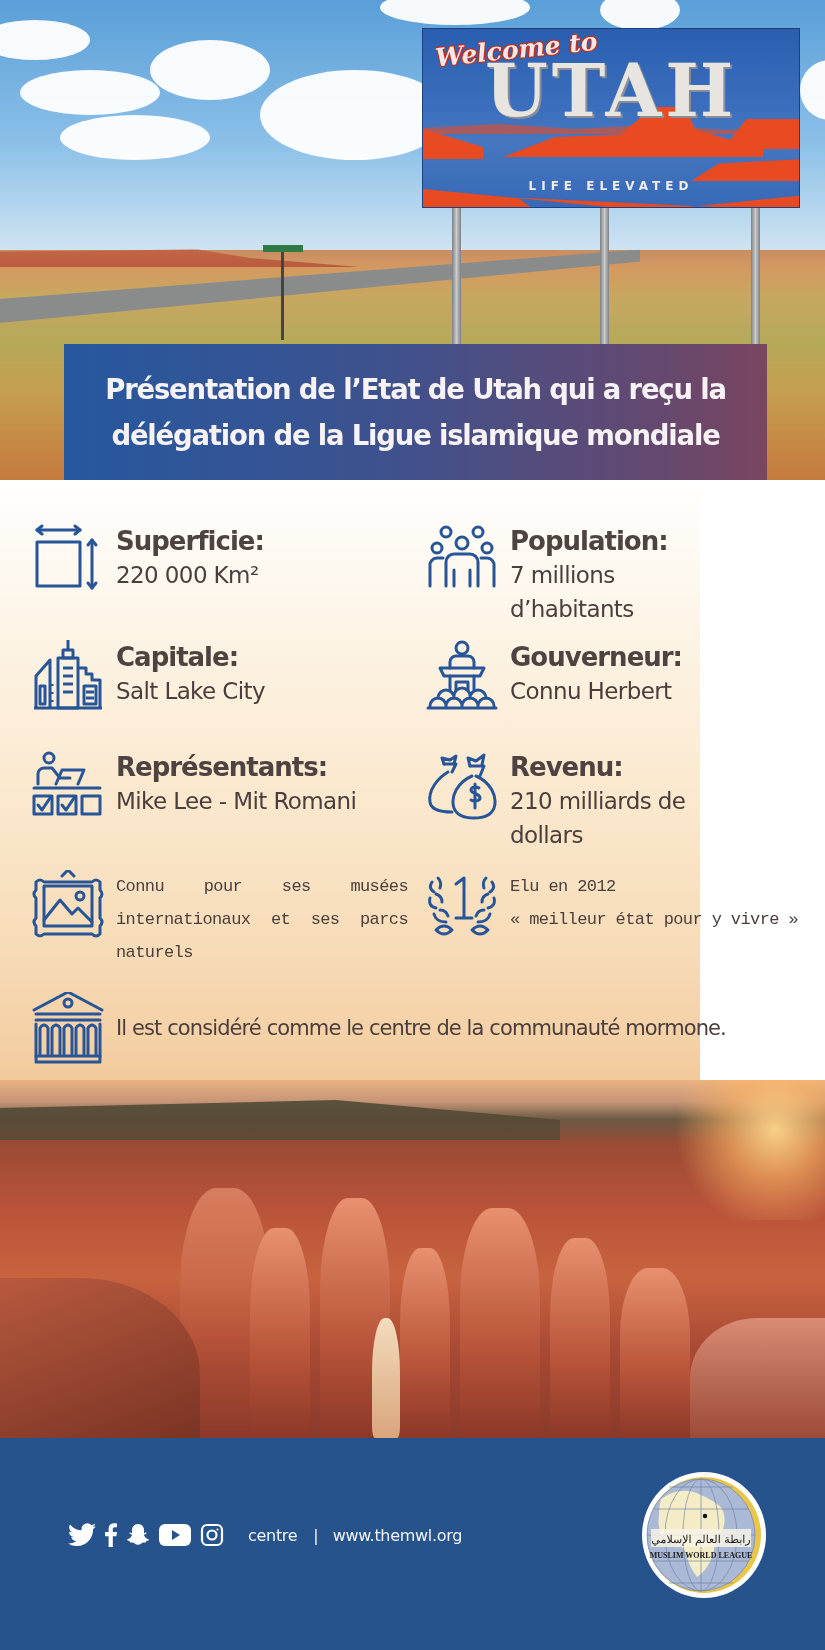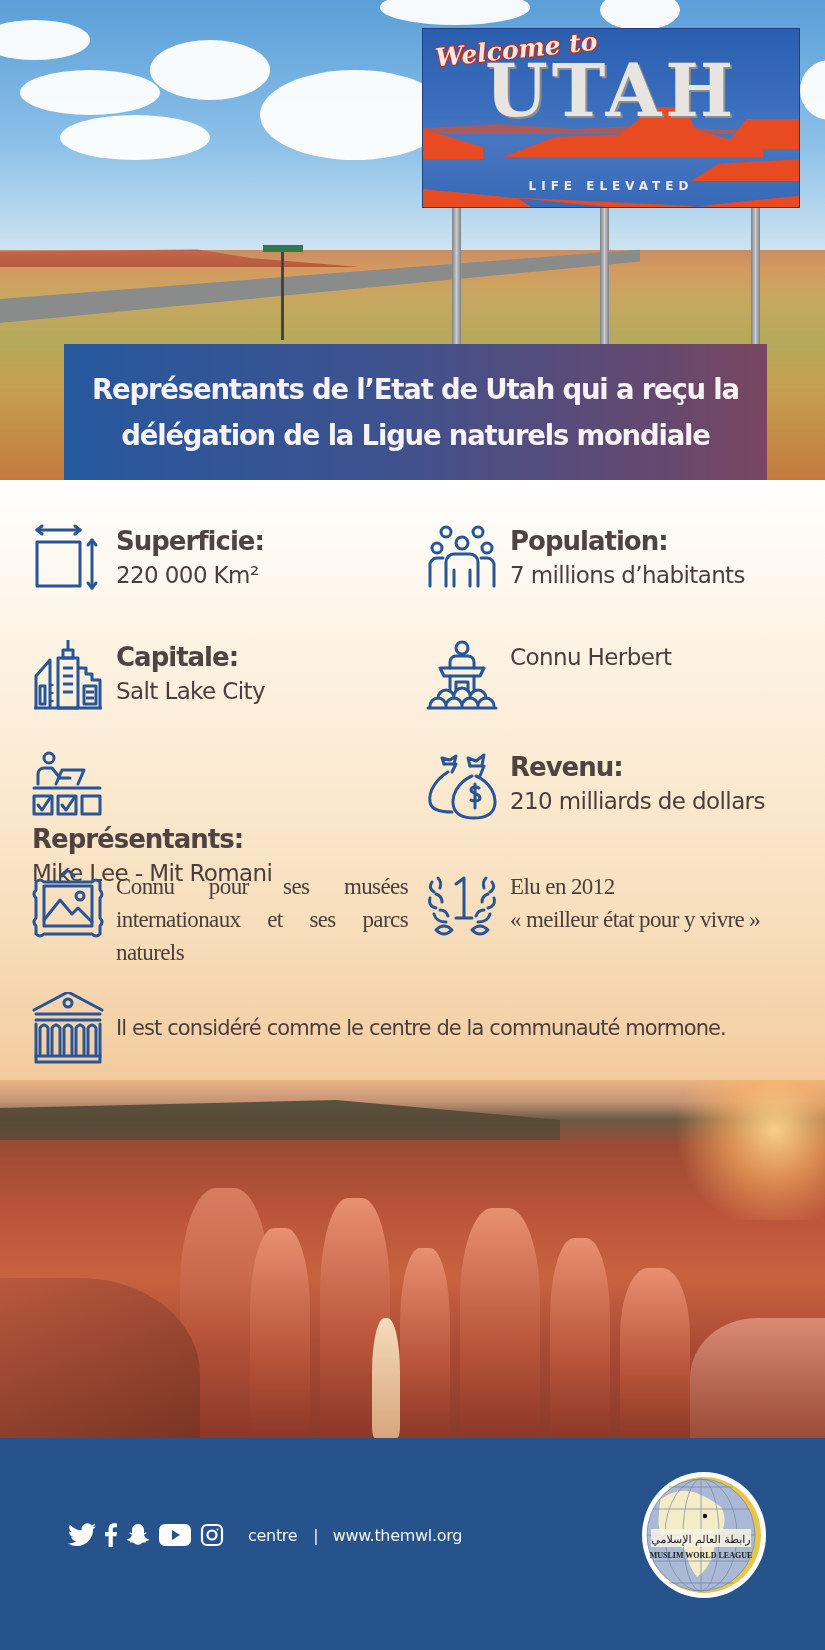--- a/index.html
+++ b/index.html
@@ -33,29 +33,29 @@
   .sign-tagline { position: absolute; left: 0; width: 100%; top: 150px; text-align: center;
     font-family: "DejaVu Sans", sans-serif; font-size: 12px; letter-spacing: 5px; color: #f0ede8; font-weight: bold; }
 
   .title-box { position: absolute; left: 64px; top: 344px; width: 703px; height: 136px;
     background: linear-gradient(90deg, #26589e 0%, #3d528f 45%, #65486f 85%, #7a4660 100%);
     display: flex; flex-direction: column; justify-content: center; align-items: center; }
   .title-line { color: #f7f2f4; font-family: "DejaVu Sans", sans-serif; font-weight: bold; font-size: 27.5px;
     letter-spacing: -1.2px; line-height: 46px; white-space: nowrap; }
 
   
-  .info { position: absolute; left: 0; top: 480px; width: 825px; height: 620px;
+  .info { position: absolute; left: 0; top: 480px; width: 700px; height: 620px;
     background: linear-gradient(180deg, #ffffff 0%, #fdf6ea 20%, #fbe9cf 50%, #f7dcb8 75%, #f4cfa4 92%, #f2c596 100%); padding-left: 40px; }
   .item { position: absolute; display: flex; align-items: flex-start; }
   .item .icon { width: 72px; height: 72px; flex: 0 0 72px; margin-right: 12px; }
   .item .icon svg { width: 72px; height: 72px; }
   .label { font-family: "DejaVu Sans", sans-serif; font-weight: bold; color: #4f4341; font-size: 26px;
     letter-spacing: -1px; line-height: 34px; }
   .value { font-family: "DejaVu Sans", sans-serif; color: #4a3e3c; font-size: 23px; letter-spacing: -0.6px; line-height: 34px; }
-  .para { font-family: Liberation Serif, serif; color: #4a3e3c; font-size: 23px; letter-spacing: -0.6px;
+  .para { font-family: Liberation Mono, monospace; color: #4a3e3c; font-size: 17px; letter-spacing: -0.6px;
     line-height: 33px; text-align: justify; text-align-last: left; }
   .mormon { font-family: "DejaVu Sans", sans-serif; color: #4a3e3c; font-size: 21px; letter-spacing: -0.9px; line-height: 30px; white-space: nowrap; }
 
   
   .canyon { position: absolute; left: 0; top: 1080px; width: 825px; height: 358px; overflow: hidden;
     background: linear-gradient(180deg, #e9b383 0%, #c79577 6%, #6b5a44 11%, #9b4b34 18%, #b8533a 35%, #c8633f 55%, #a94a35 75%, #8a3a2a 100%); }
   .sun { position: absolute; right: -60px; top: -40px; width: 220px; height: 180px;
     background: radial-gradient(circle, rgba(255,214,140,.95) 0%, rgba(255,180,100,.6) 35%, rgba(255,150,90,0) 70%); }
   .hoodoo { position: absolute; bottom: 0; background: linear-gradient(180deg,#e89070,#b9553a 60%,#8c3828); border-radius: 40% 40% 0 0; }
   .forest { position: absolute; left: 0; top: 20px; width: 560px; height: 40px;
@@ -99,22 +99,22 @@
     <div class="sign-rock" style="left:0;top:100px;width:60px;height:30px;clip-path:polygon(0 0,100% 60%,100% 100%,0 100%);"></div>
     <div class="sign-rock" style="left:300px;top:90px;width:78px;height:30px;clip-path:polygon(30% 0,100% 0,100% 100%,0 100%);"></div>
     <div class="sign-rock" style="left:0;top:160px;width:378px;height:22px;clip-path:polygon(0 20%,25% 40%,30% 100%,0 100%,0 0,60% 100%,100% 30%,100% 100%);"></div>
     <div class="sign-rock" style="left:240px;top:130px;width:140px;height:22px;clip-path:polygon(20% 100%,40% 20%,100% 0,100% 100%);"></div>
     <div class="sign-welcome">Welcome to</div>
     <div class="sign-utah">UTAH</div>
     <div class="sign-tagline">LIFE ELEVATED</div>
   </div>
 
   <div class="title-box">
-    <div class="title-line">Représentants de l’Etat de Utah qui a reçu la</div>
-    <div class="title-line">délégation de la Ligue naturels mondiale</div>
+    <div class="title-line">Présentation de l’Etat de Utah qui a reçu la</div>
+    <div class="title-line">délégation de la Ligue islamique mondiale</div>
   </div>
 </div>
 
 <div class="info">
 
   <div class="item" style="left:32px;top:44px;">
     <div class="icon">
       <svg viewBox="0 0 72 72" fill="none" stroke="#275598" stroke-width="3" stroke-linecap="round" stroke-linejoin="round">
         <rect x="5" y="18" width="43" height="44"></rect>
         <line x1="5" y1="6" x2="48" y2="6"></line>
@@ -186,25 +186,26 @@
         <circle cx="36" cy="8" r="6"></circle>
         <path d="M24 28 V22 a6 6 0 0 1 6 -6 h12 a6 6 0 0 1 6 6 V28"></path>
         <path d="M14 28 H58 L54 36 H18 Z"></path>
         <path d="M24 36 V50 M48 36 V50 M30 50 V42 H42 V50"></path>
         <path d="M4 66 a8 8 0 0 1 16 0 a8 8 0 0 1 16 0 a8 8 0 0 1 16 0 a8 8 0 0 1 16 0"></path>
         <path d="M12 58 a8 8 0 0 1 16 0 M28 56 a8 8 0 0 1 16 0 M44 58 a8 8 0 0 1 16 0"></path>
         <line x1="2" y1="68" x2="70" y2="68"></line>
       </svg>
     </div>
     <div>
+      <div class="label">Gouverneur:</div>
       <div class="value">Connu Herbert</div>
     </div>
   </div>
 
-  <div class="item" style="left:32px;top:270px;flex-direction:column;">
+  <div class="item" style="left:32px;top:270px;">
     <div class="icon">
       <svg viewBox="0 0 72 72" fill="none" stroke="#275598" stroke-width="3" stroke-linecap="round" stroke-linejoin="round">
         <circle cx="17" cy="8" r="5"></circle>
         <path d="M6 34 V24 a6 6 0 0 1 6 -6 h8 l8 10 h10"></path>
         <path d="M24 34 L30 20 H52 L46 34"></path>
         <line x1="2" y1="38" x2="68" y2="38"></line>
         <rect x="2" y="46" width="18" height="18"></rect>
           <polyline points="6,55 10,60 18,48"></polyline>
         <rect x="26" y="46" width="18" height="18"></rect>
           <polyline points="30,55 34,60 42,48"></polyline>

